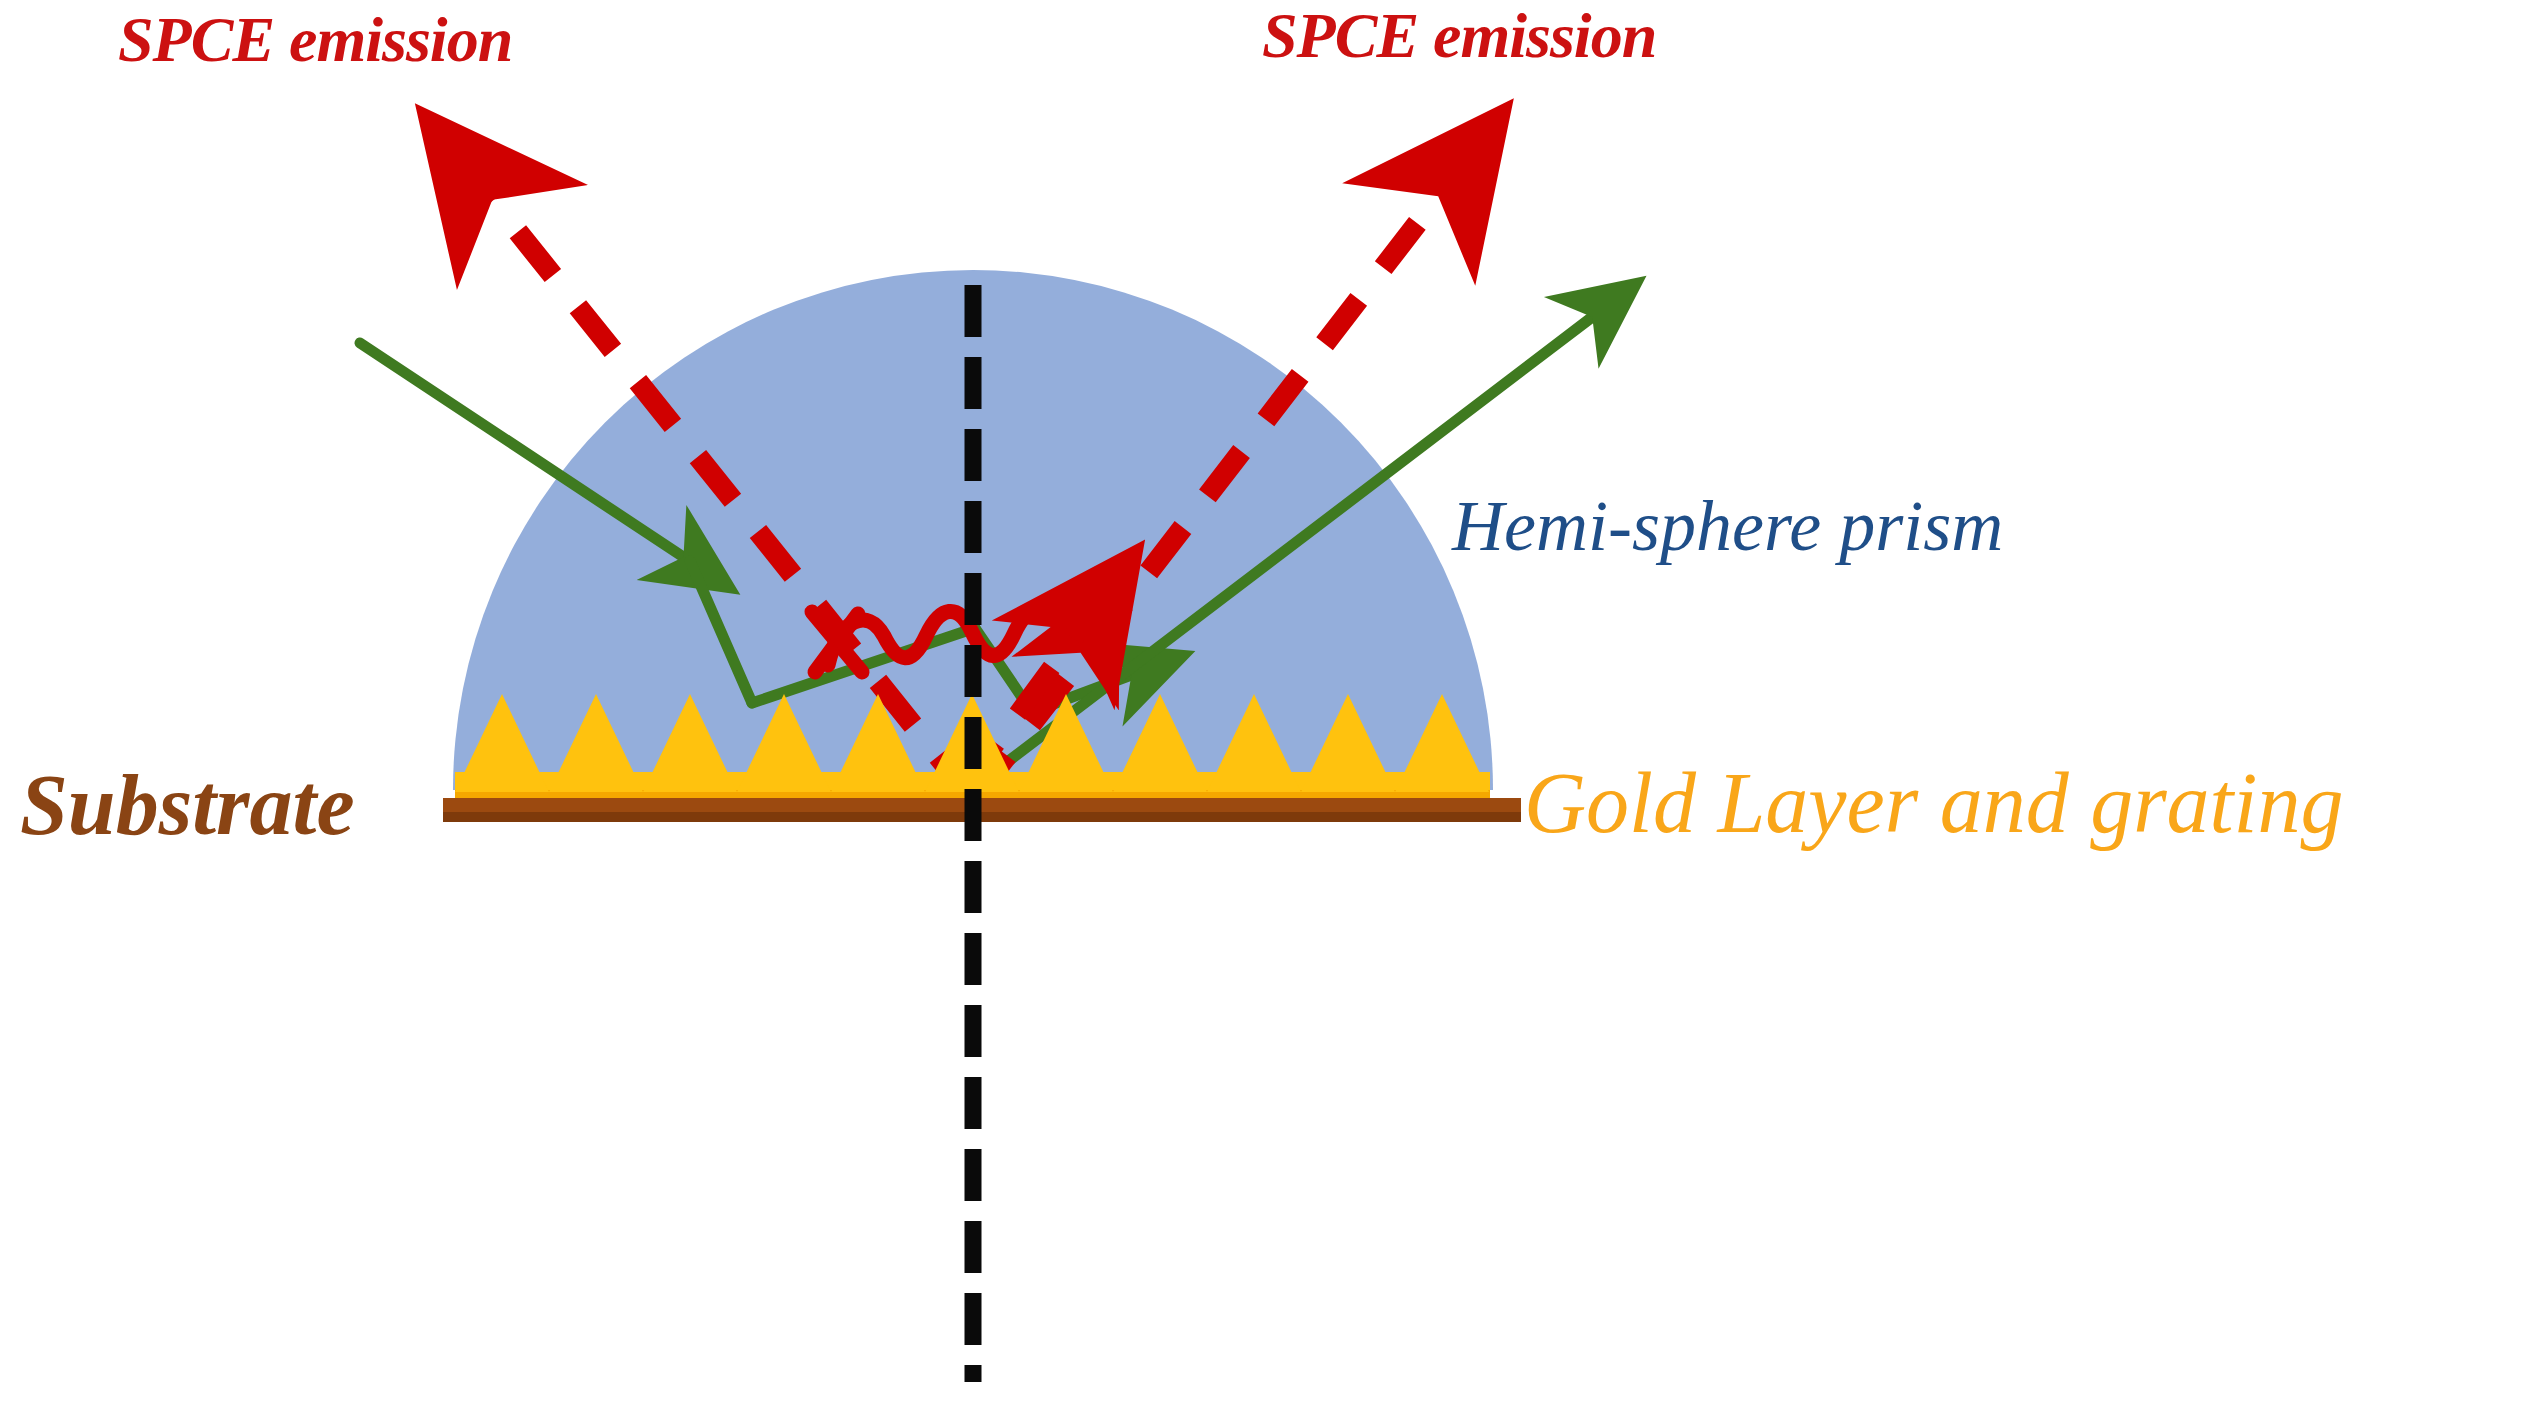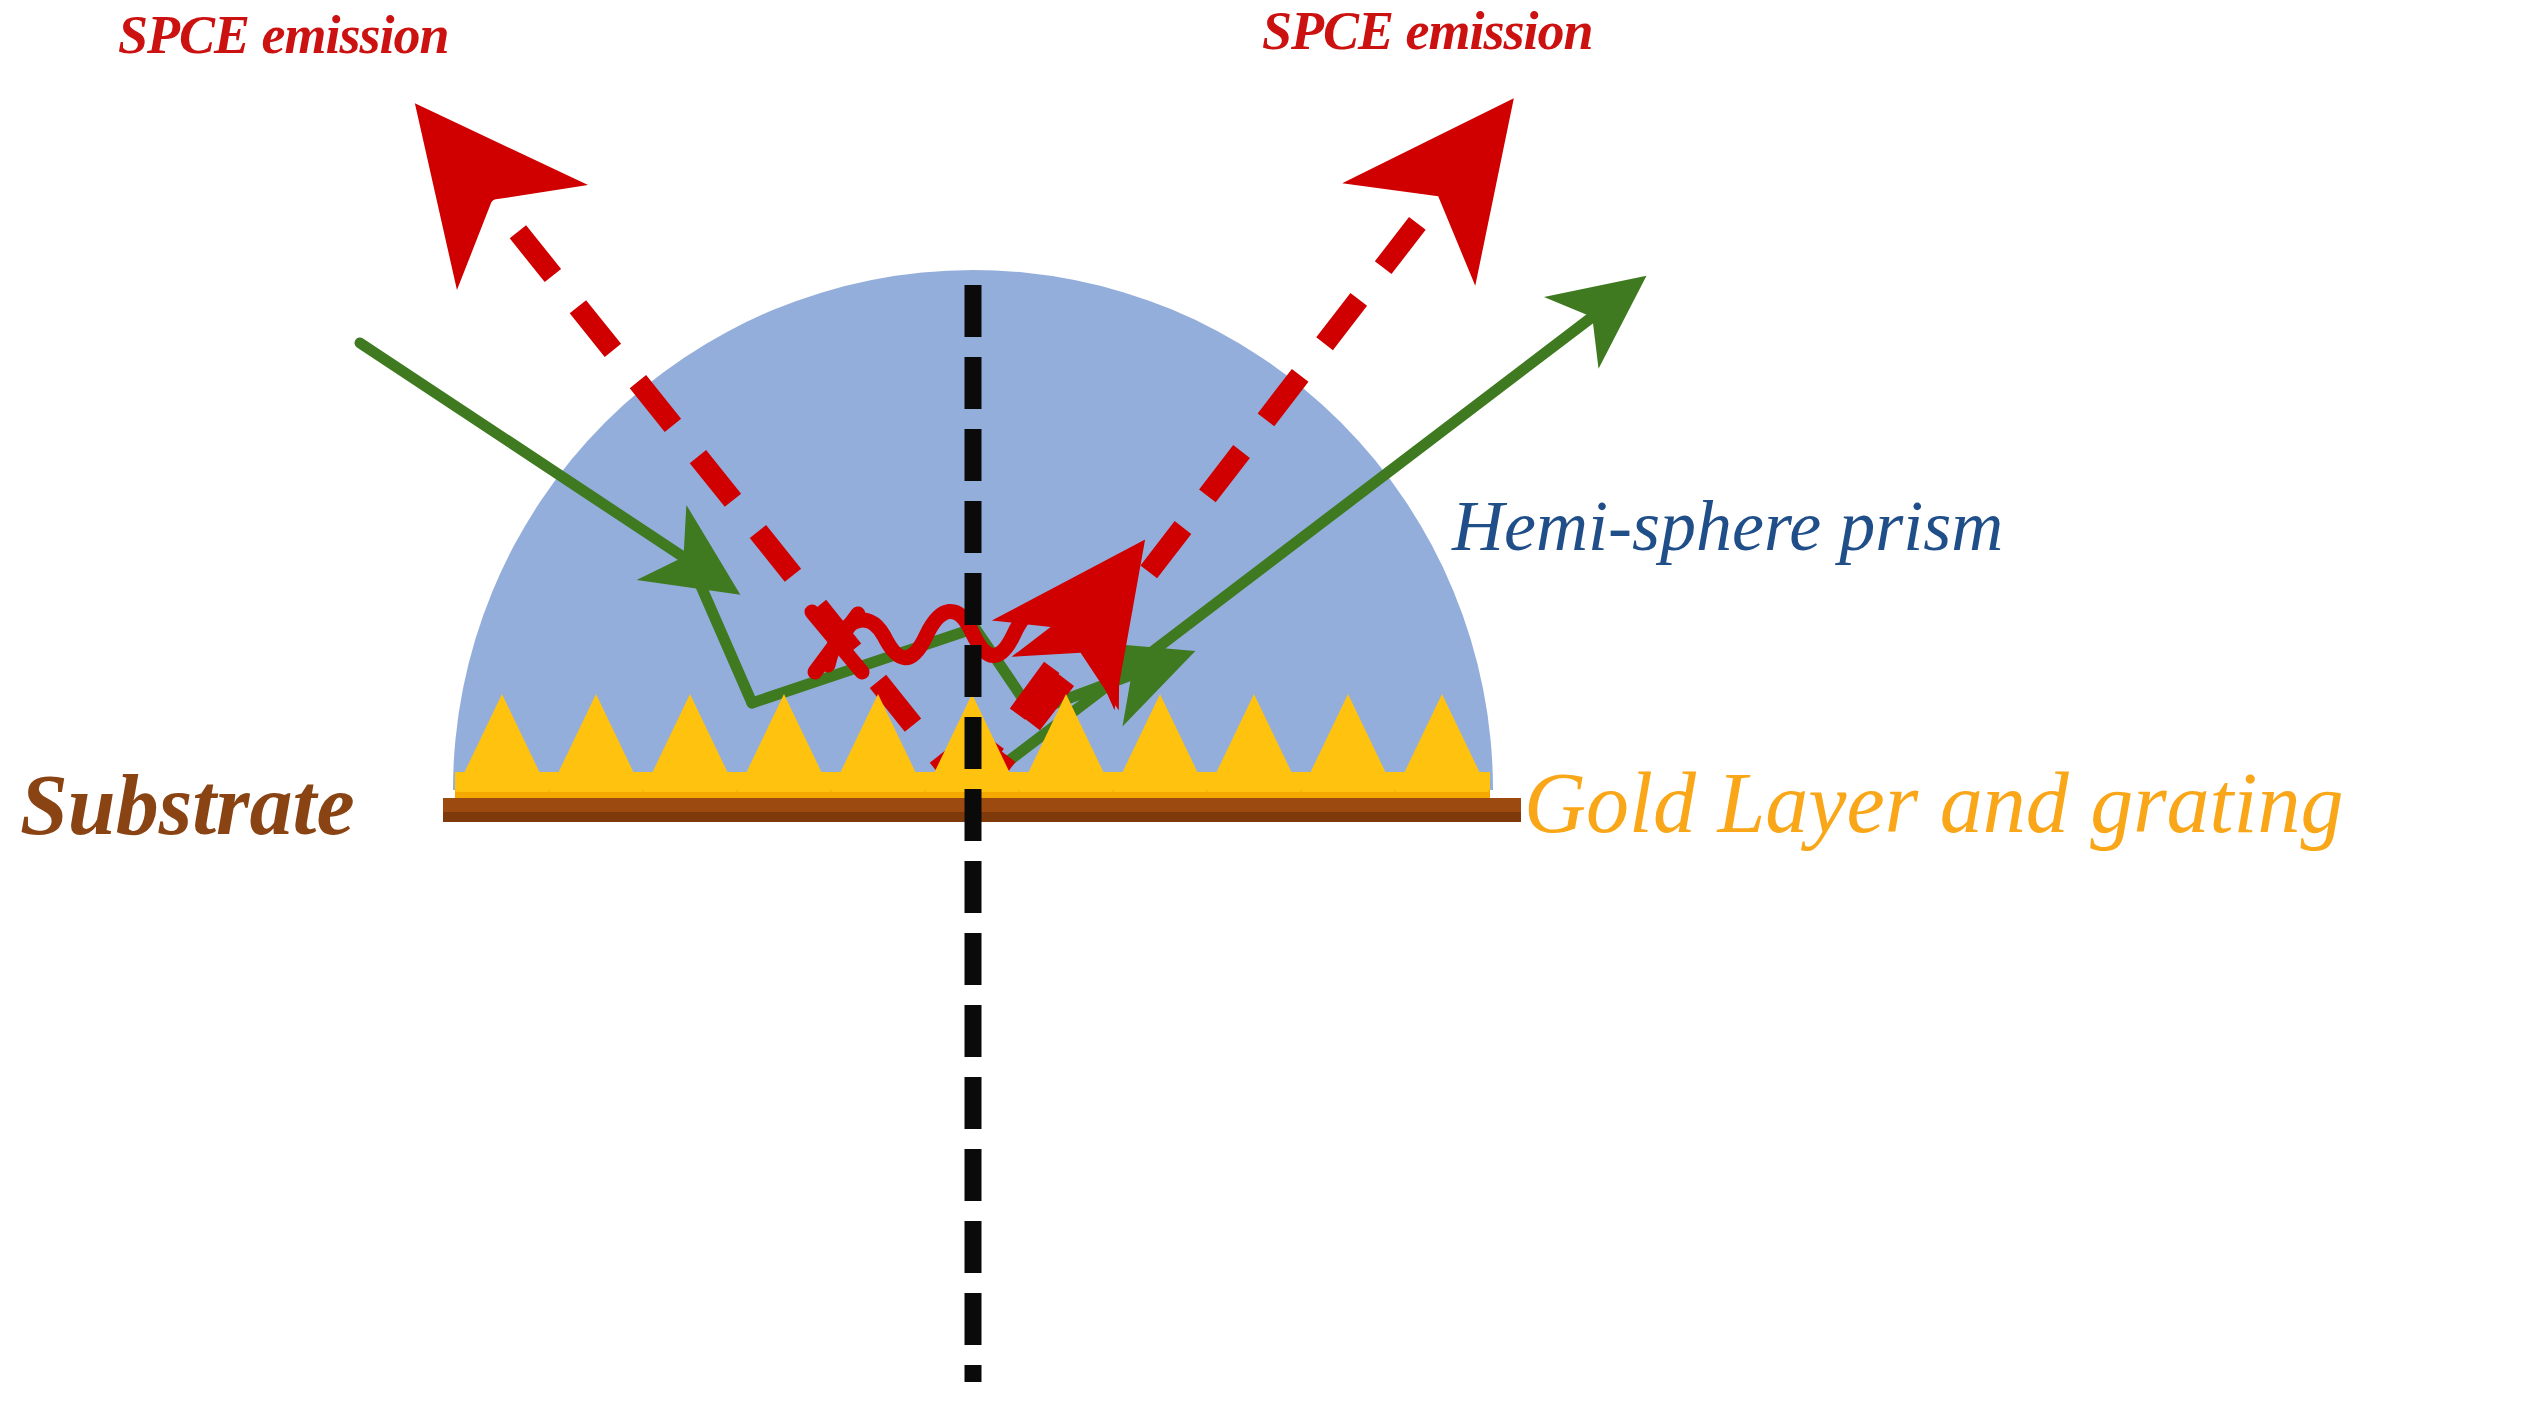--- a/index.html
+++ b/index.html
@@ -27,21 +27,21 @@
   }
   .lbl {
     position: absolute;
     white-space: nowrap;
     font-family: "Liberation Serif", serif;
     font-style: italic;
     line-height: 1;
   }
   .lbl-spce {
     font-weight: bold;
-    font-size: 54px;
+    font-size: 64px;
     color: #CC1111;
     letter-spacing: -1px;
   }
   .lbl-prism {
     font-weight: normal;
     font-size: 72px;
     color: #1F4E88;
     letter-spacing: 0px;
   }
   .lbl-substrate {

